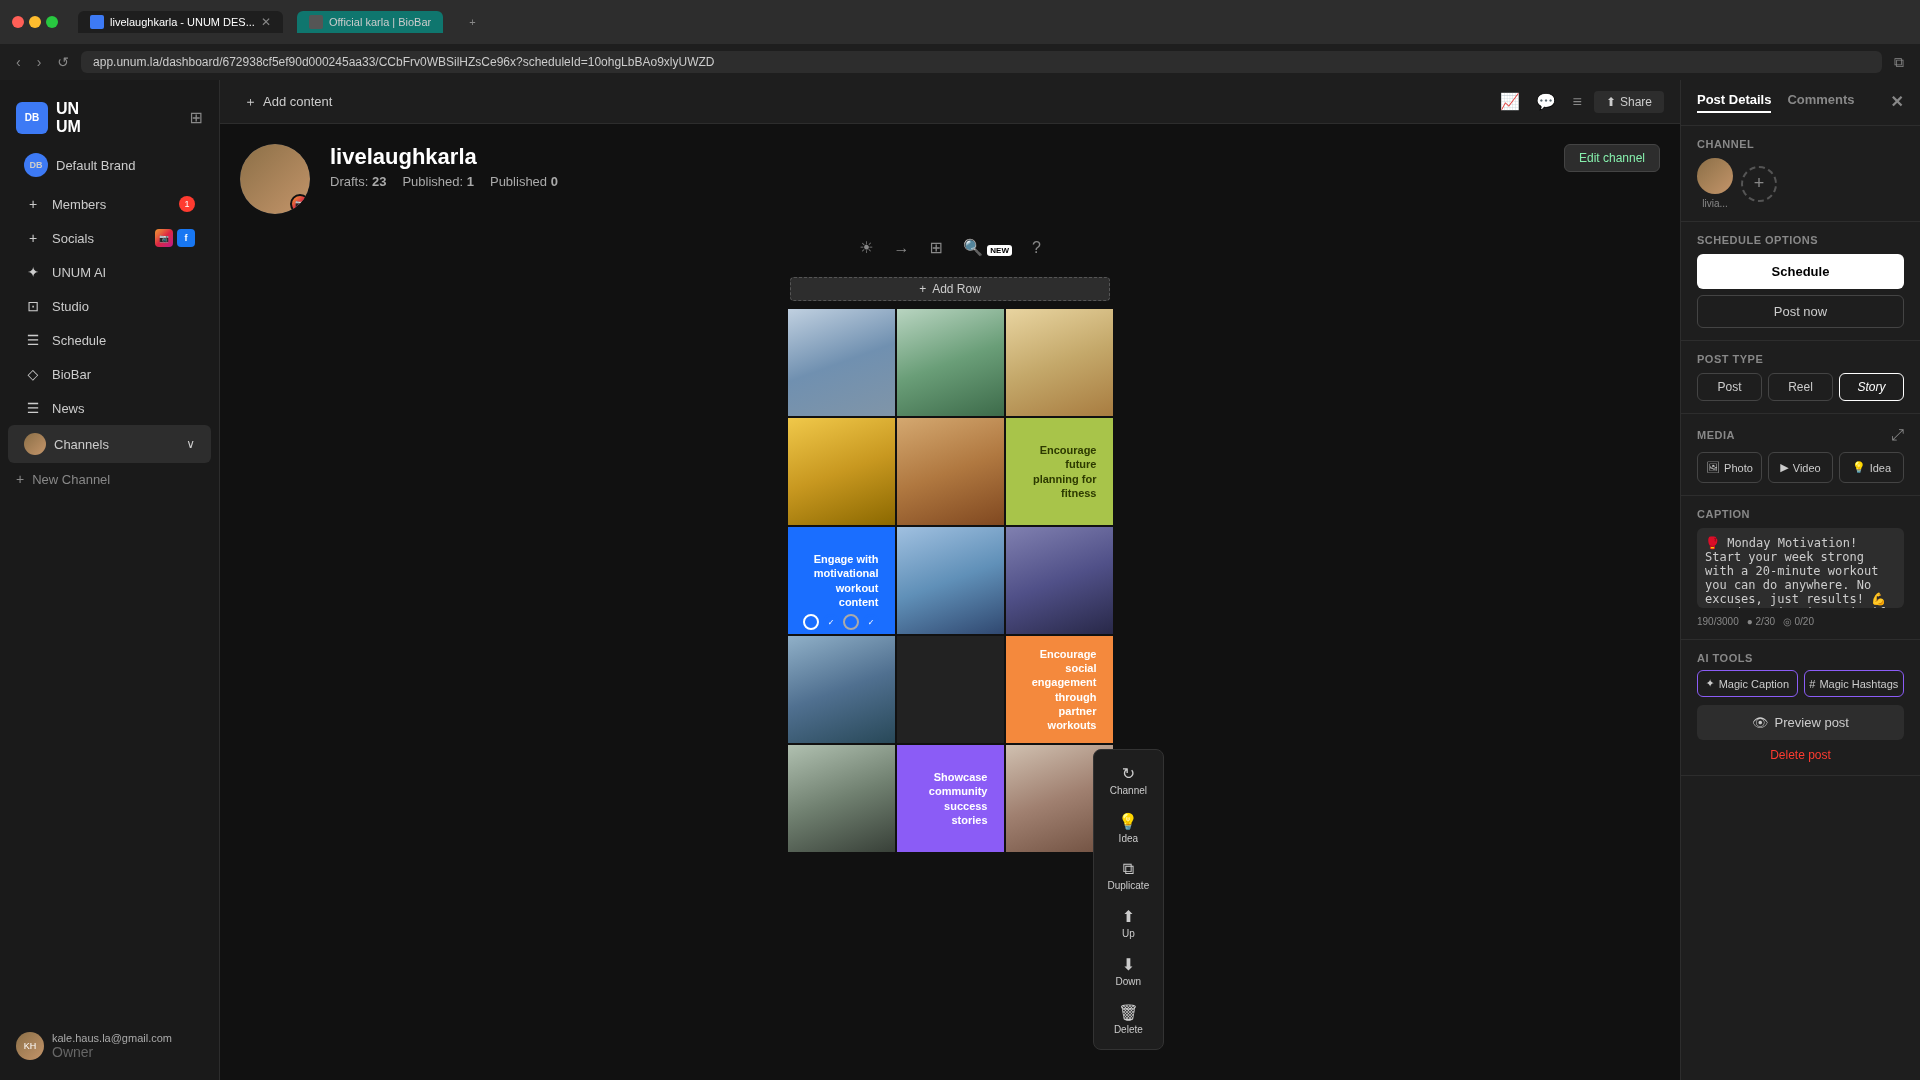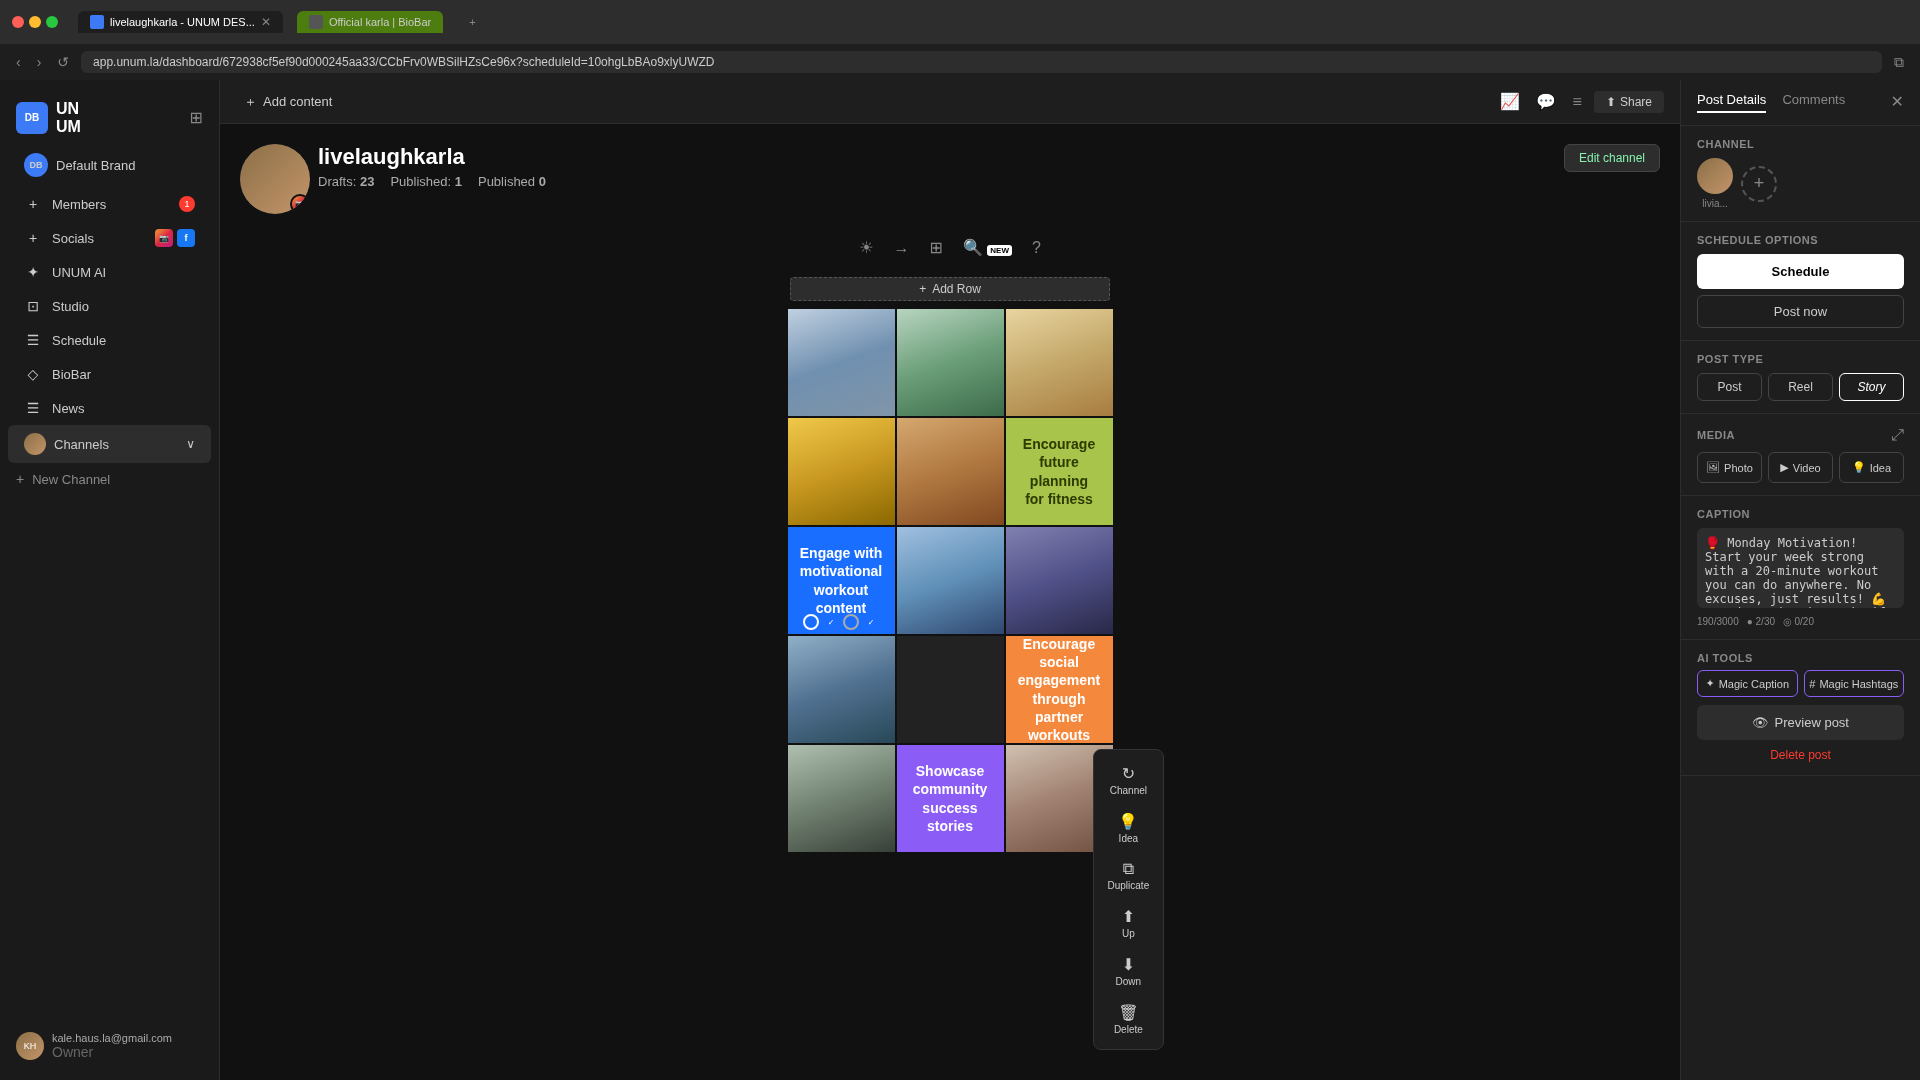--- a/index.html
+++ b/index.html
@@ -6,21 +6,21 @@
     body { font-family: -apple-system, BlinkMacSystemFont, 'Segoe UI', sans-serif; background: #1a1a1a; color: #fff; display: flex; flex-direction: column; height: 1080px; width: 1920px; overflow: hidden; }
 
     
     .browser-chrome { background: #2d2d2d; padding: 8px 12px; display: flex; align-items: center; gap: 8px; height: 44px; }
     .browser-dots { display: flex; gap: 5px; }
     .browser-dot { width: 12px; height: 12px; border-radius: 50%; }
     .dot-red { background: #ff5f57; }
     .dot-yellow { background: #febc2e; }
     .dot-green { background: #28c840; }
     .browser-tabs { display: flex; gap: 14px; margin-left: 12px; }
-    .browser-tab { background: #4d7c0f; border-radius: 6px 6px 0 0; padding: 4px 12px; font-size: 11px; color: #ccc; display: flex; align-items: center; gap: 6px; cursor: pointer; }
+    .browser-tab { background: #0f766e; border-radius: 6px 6px 0 0; padding: 4px 12px; font-size: 11px; color: #ccc; display: flex; align-items: center; gap: 6px; cursor: pointer; }
     .browser-tab.active { background: #1e1e1e; color: #fff; }
     .browser-tab .tab-icon { width: 14px; height: 14px; background: #666; border-radius: 2px; }
     .tab-close { color: #888; font-size: 12px; cursor: pointer; }
     .browser-tab.active .tab-icon { background: #3d7af5; }
     .url-bar-row { display: flex; align-items: center; gap: 8px; padding: 4px 12px; background: #1e1e1e; height: 36px; }
     .nav-btn { color: #888; font-size: 14px; cursor: pointer; padding: 2px 4px; }
     .url-bar { flex: 1; background: #2d2d2d; border: none; border-radius: 6px; padding: 4px 12px; color: #ccc; font-size: 12px; }
     .browser-toolbar { display: flex; align-items: center; gap: 6px; }
 
     
@@ -55,40 +55,40 @@
     
     .main { flex: 1; background: #111; display: flex; flex-direction: column; }
     .main-toolbar { background: #1e1e1e; padding: 8px 16px; display: flex; align-items: center; gap: 12px; border-bottom: 1px solid #2d2d2d; }
     .add-content-btn { display: flex; align-items: center; gap: 6px; color: #ccc; font-size: 13px; cursor: pointer; padding: 4px 8px; border-radius: 4px; }
     .toolbar-right { margin-left: auto; display: flex; align-items: center; gap: 8px; }
     .toolbar-icon { color: #888; cursor: pointer; padding: 4px; font-size: 16px; }
     .share-btn { display: flex; align-items: center; gap: 4px; background: #2d2d2d; color: #ccc; border: none; border-radius: 4px; padding: 4px 12px; font-size: 12px; cursor: pointer; }
 
     
     .feed-area { flex: 1; overflow-y: auto; padding: 20px; }
-    .profile-header { display: flex; align-items: flex-start; gap: 8px; margin-bottom: 20px; justify-content: center; }
+    .profile-header { display: flex; align-items: flex-start; gap: 20px; margin-bottom: 20px; justify-content: center; }
     .profile-avatar { width: 70px; height: 70px; border-radius: 50%; background: #555; overflow: hidden; position: relative; }
     .profile-avatar-img { width: 100%; height: 100%; background: linear-gradient(135deg, #8b6f47, #c4956a); border-radius: 50%; }
     .ig-badge { position: absolute; bottom: 0; right: 0; width: 20px; height: 20px; border-radius: 50%; background: linear-gradient(135deg, #f09433, #e6683c, #dc2743, #cc2366, #bc1888); display: flex; align-items: center; justify-content: center; font-size: 8px; border: 2px solid #111; }
     .profile-info { flex: 1; }
     .profile-username { font-size: 22px; font-weight: 700; color: #fff; }
     .profile-stats { display: flex; gap: 16px; margin-top: 4px; font-size: 13px; color: #aaa; }
     .edit-channel-btn { background: #2d2d2d; color: #86efac; border: 1px solid #444; border-radius: 6px; padding: 6px 14px; font-size: 12px; cursor: pointer; }
 
     
     .grid-controls { display: flex; align-items: center; justify-content: center; gap: 12px; margin-bottom: 16px; }
     .grid-ctrl-btn { color: #888; cursor: pointer; font-size: 16px; padding: 4px; }
     .new-badge { background: #fff; color: #000; font-size: 8px; font-weight: 700; border-radius: 3px; padding: 1px 3px; }
     .add-row-btn { display: flex; align-items: center; gap: 6px; background: #2d2d2d; color: #ccc; border: 1px dashed #555; border-radius: 4px; padding: 4px 16px; font-size: 12px; cursor: pointer; margin-bottom: 8px; width: 100%; max-width: 320px; justify-content: center; }
 
     
     .post-grid-wrapper { position: relative; display: flex; justify-content: center; }
     .post-grid { display: grid; grid-template-columns: repeat(3, 107px); gap: 2px; }
     .post-cell { width: 107px; height: 107px; overflow: hidden; position: relative; cursor: pointer; }
-    .post-cell-placeholder { width: 100%; height: 100%; display: flex; align-items: center; justify-content: center; text-align: center; padding: 16px; font-size: 14px; font-weight: 600; line-height: 1.3; }
+    .post-cell-placeholder { width: 100%; height: 100%; display: flex; align-items: center; justify-content: center; text-align: right; padding: 16px; font-size: 11px; font-weight: 600; line-height: 1.3; }
     .cell-green { background: #a8c44a; color: #2d3a00; }
     .cell-blue { background: #1a6eff; color: #fff; }
     .cell-orange { background: #f4893d; color: #fff; }
     .cell-purple { background: #8b5cf6; color: #fff; }
     .cell-selected { outline: 3px solid #1a6eff; outline-offset: -3px; }
     .post-cell-img-placeholder { width: 100%; height: 100%; }
 
     
     .context-menu { position: absolute; left: -100px; top: 50%; transform: translateY(-50%); display: flex; flex-direction: column; align-items: center; gap: 4px; background: #1e1e1e; border-radius: 8px; padding: 8px 6px; border: 1px solid #333; z-index: 10; }
     .ctx-btn { display: flex; flex-direction: column; align-items: center; gap: 2px; padding: 6px 8px; cursor: pointer; border-radius: 4px; color: #ccc; font-size: 10px; }
@@ -96,21 +96,21 @@
 
     
     .cell-overlay { position: absolute; bottom: 4px; left: 50%; transform: translateX(-50%); display: flex; gap: 4px; }
     .cell-dot { width: 16px; height: 16px; border-radius: 50%; border: 2px solid #fff; cursor: pointer; display: flex; align-items: center; justify-content: center; }
     .cell-dot.empty { background: transparent; }
     .cell-dot.filled-blue { background: #1a6eff; border-color: #1a6eff; }
     .cell-dot.filled-check { background: #1a6eff; border-color: #1a6eff; font-size: 8px; }
 
     
     .right-panel { width: 240px; background: #1e1e1e; border-left: 1px solid #2d2d2d; display: flex; flex-direction: column; }
-    .right-panel-header { display: flex; justify-content: space-between; padding: 12px 16px; border-bottom: 1px solid #2d2d2d; }
+    .right-panel-header { display: flex; justify-content: space-between; padding: 12px 16px; border-bottom: 1px solid #2d2d2d; font-weight: bold; }
     .panel-tabs { display: flex; gap: 16px; }
     .panel-tab { font-size: 13px; color: #888; cursor: pointer; padding-bottom: 4px; }
     .panel-tab.active { color: #fff; border-bottom: 2px solid #fff; }
     .close-btn { color: #888; cursor: pointer; font-size: 16px; }
     .panel-section { padding: 12px 16px; border-bottom: 1px solid #2d2d2d; }
     .section-label { font-size: 11px; color: #888; margin-bottom: 8px; font-weight: 600; text-transform: uppercase; letter-spacing: 0.5px; }
     .channel-selector { display: flex; align-items: center; gap: 8px; }
     .channel-avatar-sm { width: 36px; height: 36px; border-radius: 50%; background: linear-gradient(135deg, #f09433, #e6683c, #dc2743, #cc2366, #bc1888); overflow: hidden; }
     .channel-add-btn { width: 36px; height: 36px; border-radius: 50%; border: 2px dashed #555; display: flex; align-items: center; justify-content: center; color: #888; cursor: pointer; font-size: 18px; }
     .channel-name-sm { font-size: 10px; color: #888; text-align: center; margin-top: 2px; }

